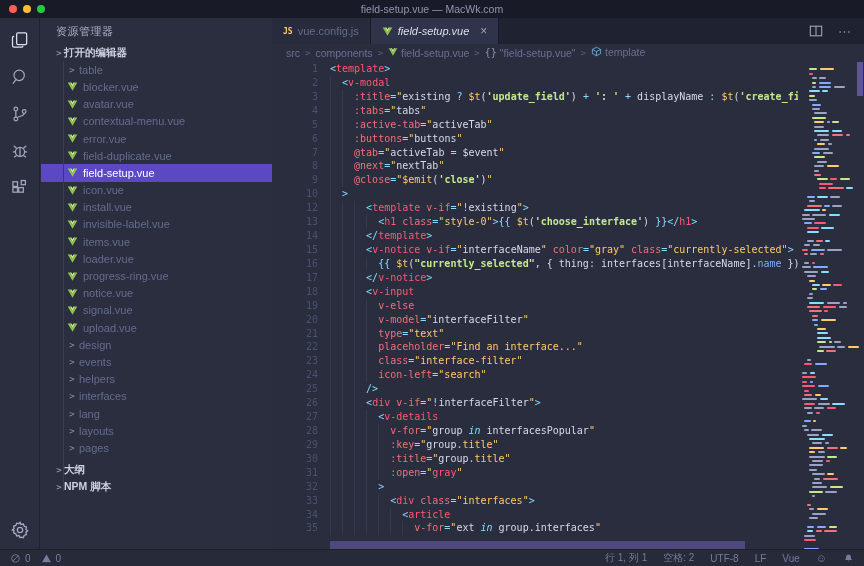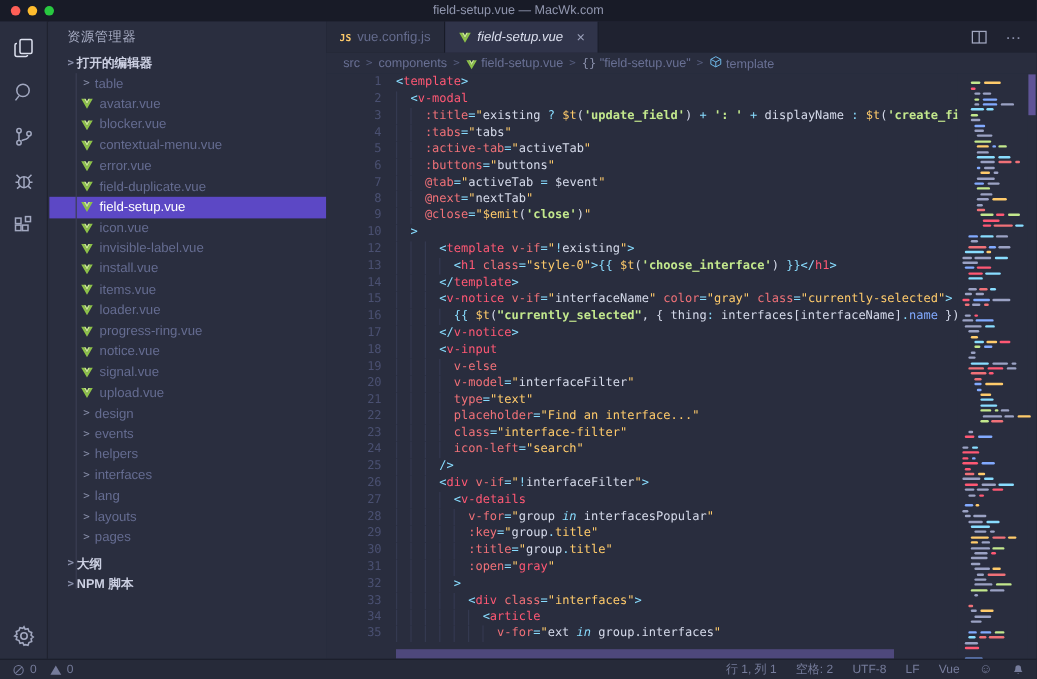--- a/index.html
+++ b/index.html
@@ -60,21 +60,21 @@
   .editor-actions { margin-left:auto; display:flex; align-items:center; gap:14px;
     padding-right:12px; color:#8b90aa; }
   .editor-actions svg { width:14px; height:14px; }
   .more-ic { font-size:13px; letter-spacing:1px; }
 
   
   .breadcrumbs { position:absolute; left:272px; top:44px; right:0; height:17px;
     background:#292d3e; display:flex; align-items:center; padding-left:14px;
     font-size:10.5px; color:#697094; gap:3px; white-space:nowrap; }
   .bc-sep { color:#565d7e; font-size:9px; padding:0 2px; font-family:"DejaVu Sans Mono",monospace; }
-  .bc-item { display:flex; align-items:flex-end; gap:3px; }
+  .bc-item { display:flex; align-items:flex-start; gap:3px; }
   .bc-item .vueic { width:10px; height:10px; }
   .bc-braces { color:#8a90ab; font-family:"DejaVu Sans Mono",monospace; font-size:10px; }
   .bc-item svg.cube { width:11px; height:11px; }
 
   
   .editor { position:absolute; left:272px; top:61px; right:0; bottom:17px;
     background:#292d3e; overflow:hidden;
     font-family:"DejaVu Sans Mono", monospace; font-size:10px; }
   .code { position:absolute; left:0; top:1px; right:66px; }
   .cl { position:relative; height:13.93px; line-height:13.93px; white-space:pre; padding-left:58px; overflow:hidden; }
@@ -177,34 +177,34 @@
     <div class="sb-tree" id="sb-tree">
         <div class="sb-row sb-item folder">
           <span class="chev">&gt;</span>
           <span>table</span>
         </div>
         <div class="sb-row sb-item vue">
           <span class="vueic"><svg viewBox="0 0 16 16">
               <path d="M1 2 L8 14 L15 2 L11.8 2 L8 8.6 L4.2 2 Z" fill="#8dc149"></path>
               <path d="M4.2 2 L8 8.6 L11.8 2 L9.6 2 L8 4.9 L6.4 2 Z" fill="#c9ea8e"></path>
             </svg></span>
+          <span>blocker.vue</span>
+        </div>
+        <div class="sb-row sb-item vue">
+          <span class="vueic"><svg viewBox="0 0 16 16">
+              <path d="M1 2 L8 14 L15 2 L11.8 2 L8 8.6 L4.2 2 Z" fill="#8dc149"></path>
+              <path d="M4.2 2 L8 8.6 L11.8 2 L9.6 2 L8 4.9 L6.4 2 Z" fill="#c9ea8e"></path>
+            </svg></span>
           <span>avatar.vue</span>
         </div>
         <div class="sb-row sb-item vue">
           <span class="vueic"><svg viewBox="0 0 16 16">
               <path d="M1 2 L8 14 L15 2 L11.8 2 L8 8.6 L4.2 2 Z" fill="#8dc149"></path>
               <path d="M4.2 2 L8 8.6 L11.8 2 L9.6 2 L8 4.9 L6.4 2 Z" fill="#c9ea8e"></path>
             </svg></span>
-          <span>blocker.vue</span>
-        </div>
-        <div class="sb-row sb-item vue">
-          <span class="vueic"><svg viewBox="0 0 16 16">
-              <path d="M1 2 L8 14 L15 2 L11.8 2 L8 8.6 L4.2 2 Z" fill="#8dc149"></path>
-              <path d="M4.2 2 L8 8.6 L11.8 2 L9.6 2 L8 4.9 L6.4 2 Z" fill="#c9ea8e"></path>
-            </svg></span>
           <span>contextual-menu.vue</span>
         </div>
         <div class="sb-row sb-item vue">
           <span class="vueic"><svg viewBox="0 0 16 16">
               <path d="M1 2 L8 14 L15 2 L11.8 2 L8 8.6 L4.2 2 Z" fill="#8dc149"></path>
               <path d="M4.2 2 L8 8.6 L11.8 2 L9.6 2 L8 4.9 L6.4 2 Z" fill="#c9ea8e"></path>
             </svg></span>
           <span>error.vue</span>
         </div>
         <div class="sb-row sb-item vue">
@@ -226,28 +226,28 @@
               <path d="M1 2 L8 14 L15 2 L11.8 2 L8 8.6 L4.2 2 Z" fill="#8dc149"></path>
               <path d="M4.2 2 L8 8.6 L11.8 2 L9.6 2 L8 4.9 L6.4 2 Z" fill="#c9ea8e"></path>
             </svg></span>
           <span>icon.vue</span>
         </div>
         <div class="sb-row sb-item vue">
           <span class="vueic"><svg viewBox="0 0 16 16">
               <path d="M1 2 L8 14 L15 2 L11.8 2 L8 8.6 L4.2 2 Z" fill="#8dc149"></path>
               <path d="M4.2 2 L8 8.6 L11.8 2 L9.6 2 L8 4.9 L6.4 2 Z" fill="#c9ea8e"></path>
             </svg></span>
+          <span>install.vue</span>
+        </div>
+        <div class="sb-row sb-item vue">
+          <span class="vueic"><svg viewBox="0 0 16 16">
+              <path d="M1 2 L8 14 L15 2 L11.8 2 L8 8.6 L4.2 2 Z" fill="#8dc149"></path>
+              <path d="M4.2 2 L8 8.6 L11.8 2 L9.6 2 L8 4.9 L6.4 2 Z" fill="#c9ea8e"></path>
+            </svg></span>
           <span>invisible-label.vue</span>
-        </div>
-        <div class="sb-row sb-item vue">
-          <span class="vueic"><svg viewBox="0 0 16 16">
-              <path d="M1 2 L8 14 L15 2 L11.8 2 L8 8.6 L4.2 2 Z" fill="#8dc149"></path>
-              <path d="M4.2 2 L8 8.6 L11.8 2 L9.6 2 L8 4.9 L6.4 2 Z" fill="#c9ea8e"></path>
-            </svg></span>
-          <span>install.vue</span>
         </div>
         <div class="sb-row sb-item vue">
           <span class="vueic"><svg viewBox="0 0 16 16">
               <path d="M1 2 L8 14 L15 2 L11.8 2 L8 8.6 L4.2 2 Z" fill="#8dc149"></path>
               <path d="M4.2 2 L8 8.6 L11.8 2 L9.6 2 L8 4.9 L6.4 2 Z" fill="#c9ea8e"></path>
             </svg></span>
           <span>items.vue</span>
         </div>
         <div class="sb-row sb-item vue">
           <span class="vueic"><svg viewBox="0 0 16 16">

